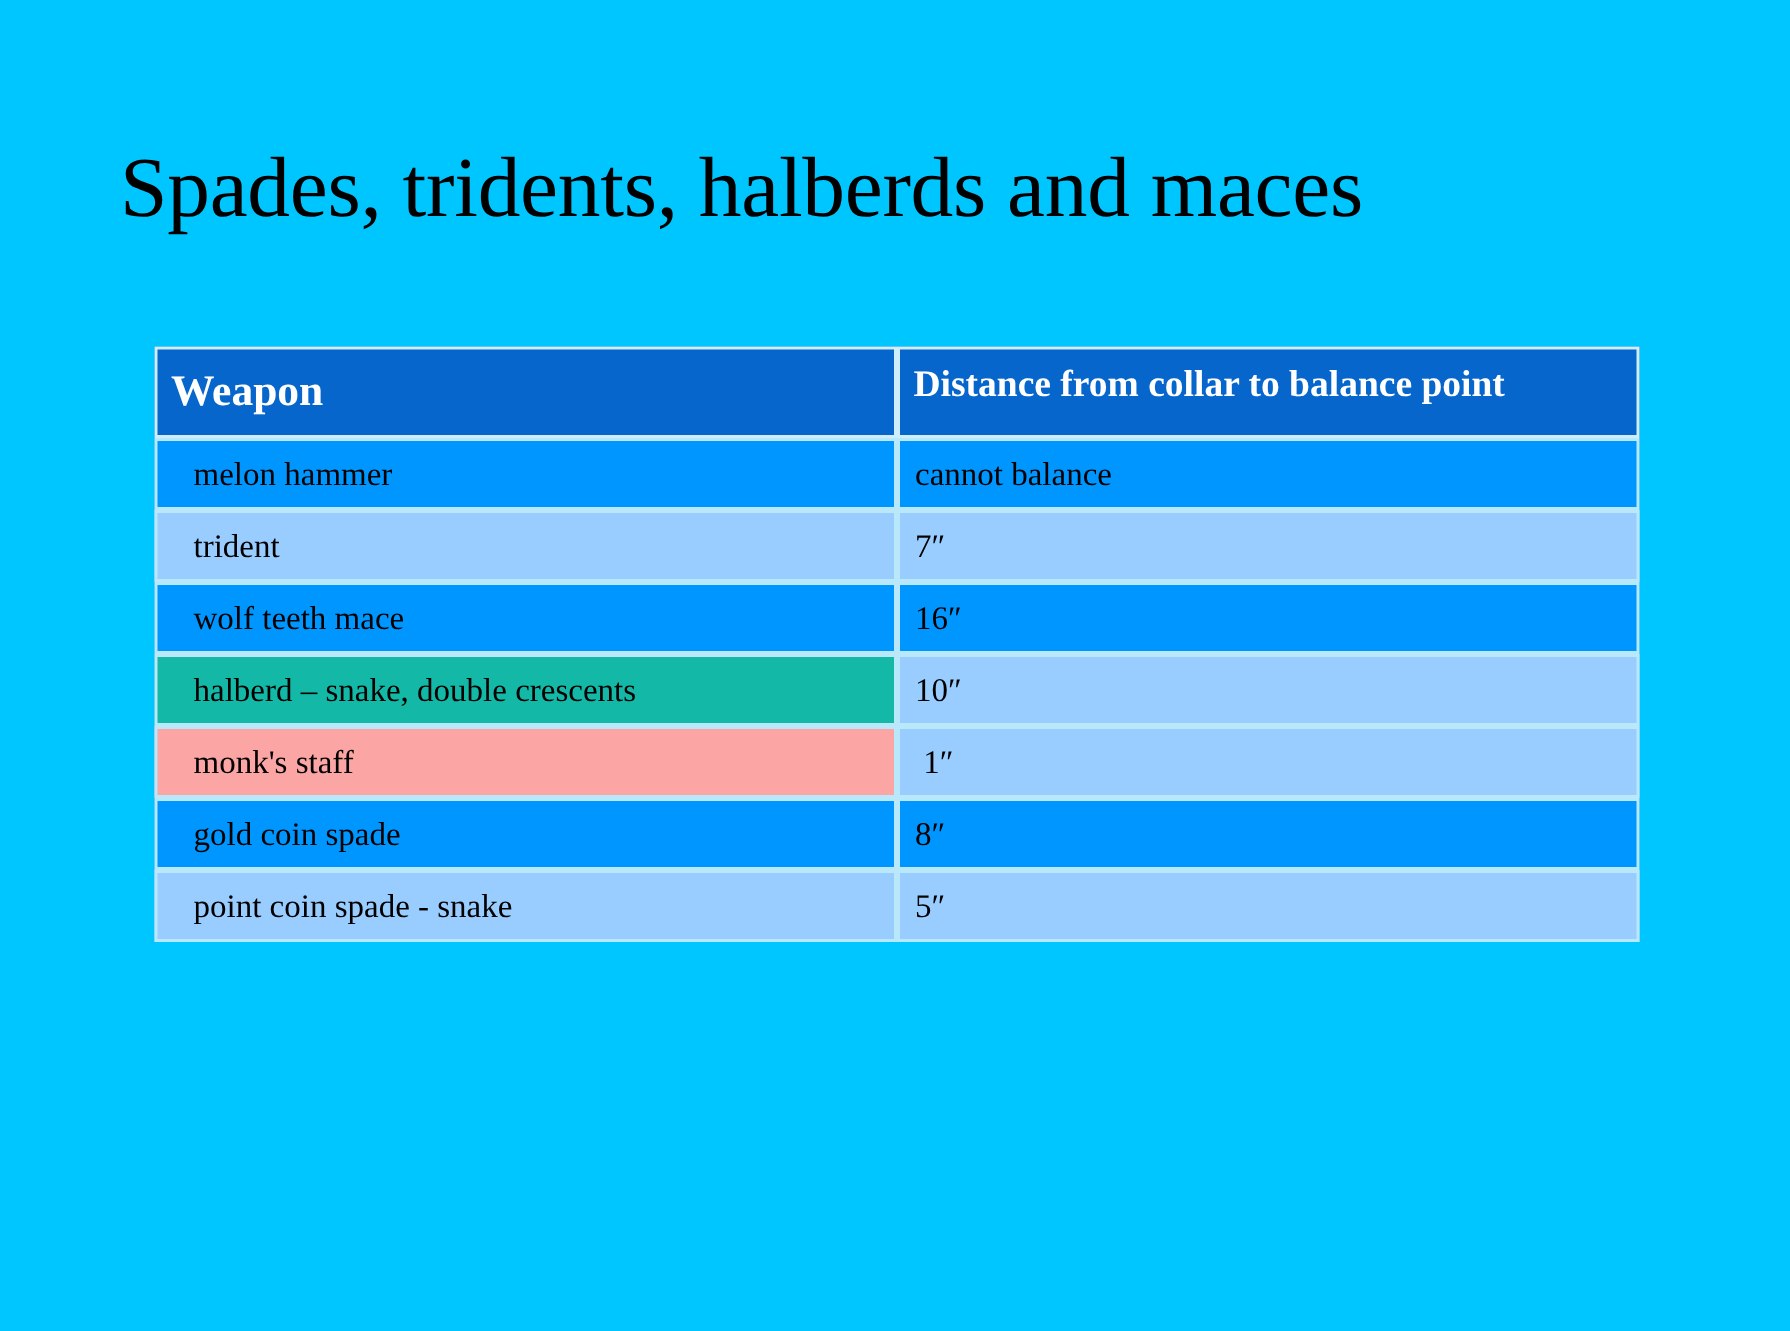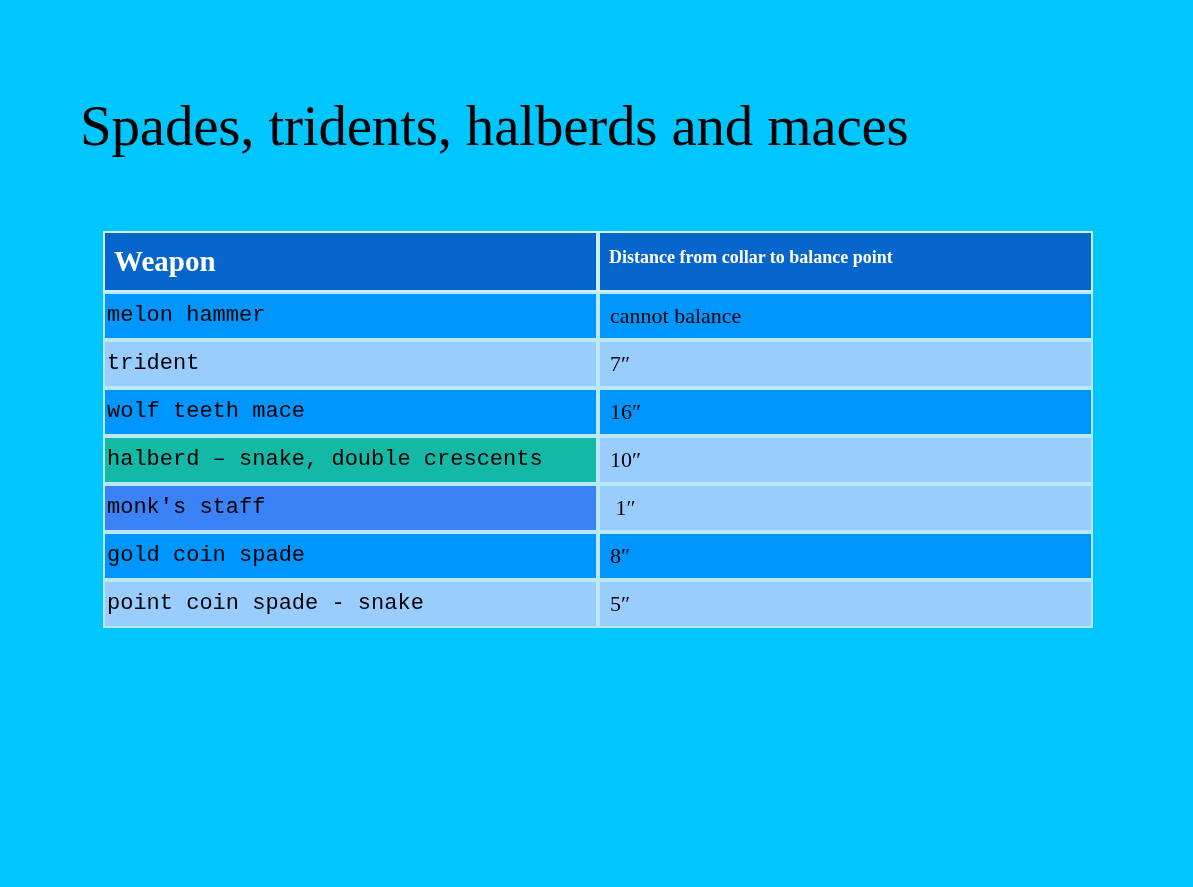--- a/index.html
+++ b/index.html
@@ -57,34 +57,34 @@
 
   
   thead tr.header-row th {
     background: #0666cc;
     color: #ffffff;
     height: 61px;
     font-weight: bold;
     border-color: #cdeefc;
   }
   th.th-weapon   { font-size: 29px; line-height: 1; padding-bottom: 3px; }
-  th.th-distance { font-size: 18px; line-height: 1; vertical-align: middle; padding-left: 10px; }
+  th.th-distance { font-size: 25px; line-height: 1; vertical-align: middle; padding-left: 10px; }
   th.th-distance .hdr-inner { display: block; transform: translateY(-5px); }
 
   
   tbody tr td {
     height: 48px;
     font-size: 22px;
     color: #000000;
     line-height: 1.1;
   }
   tbody tr.row-dark  td { background: #0096ff; }
   tbody tr.row-light td { background: #99ccff; }
   tbody td.cell-distance { padding-left: 10px; white-space: pre; }
-  tbody td.cell-weapon   { padding-left: 2px; font-family: Liberation Mono, monospace; }
+  tbody td.cell-weapon   { padding-left: 24px; }
 </style>
 </head>
 <body style="background: rgb(0, 198, 255);">
 
 <h1 id="slide-title" style="color: rgb(0, 0, 0);">Spades, tridents, halberds and maces</h1>
 
 <div id="weapon-table-wrap">
   <table class="weapon-table">
     <colgroup>
       <col class="col-weapon">
@@ -109,21 +109,21 @@
         </tr>
         <tr class="row-dark">
           <td class="cell-weapon" style="background: rgb(0, 150, 255); color: rgb(0, 0, 0); border-color: rgb(185, 232, 251);">wolf teeth mace</td>
           <td class="cell-distance" style="background: rgb(0, 150, 255); color: rgb(0, 0, 0); border-color: rgb(185, 232, 251);">16″</td>
         </tr>
         <tr class="row-light">
           <td class="cell-weapon" style="background: #14b8a6; color: rgb(0, 0, 0); border-color: rgb(185, 232, 251);">halberd – snake, double crescents</td>
           <td class="cell-distance" style="background: rgb(153, 204, 255); color: rgb(0, 0, 0); border-color: rgb(185, 232, 251);">10″</td>
         </tr>
         <tr class="row-light">
-          <td class="cell-weapon" style="background: #3b82f6; color: rgb(0, 0, 0); border-color: rgb(185, 232, 251);">monk's staff</td>
+          <td class="cell-weapon" style="background: #fca5a5; color: rgb(0, 0, 0); border-color: rgb(185, 232, 251);">monk's staff</td>
           <td class="cell-distance" style="background: rgb(153, 204, 255); color: rgb(0, 0, 0); border-color: rgb(185, 232, 251);"> 1″</td>
         </tr>
         <tr class="row-dark">
           <td class="cell-weapon" style="background: rgb(0, 150, 255); color: rgb(0, 0, 0); border-color: rgb(185, 232, 251);">gold coin spade</td>
           <td class="cell-distance" style="background: rgb(0, 150, 255); color: rgb(0, 0, 0); border-color: rgb(185, 232, 251);">8″</td>
         </tr>
         <tr class="row-light">
           <td class="cell-weapon" style="background: rgb(153, 204, 255); color: rgb(0, 0, 0); border-color: rgb(185, 232, 251);">point coin spade - snake</td>
           <td class="cell-distance" style="background: rgb(153, 204, 255); color: rgb(0, 0, 0); border-color: rgb(185, 232, 251);">5″</td>
         </tr>

